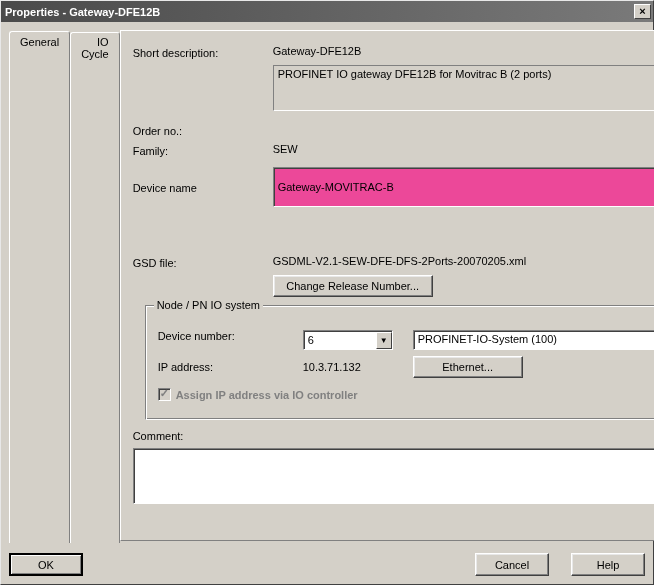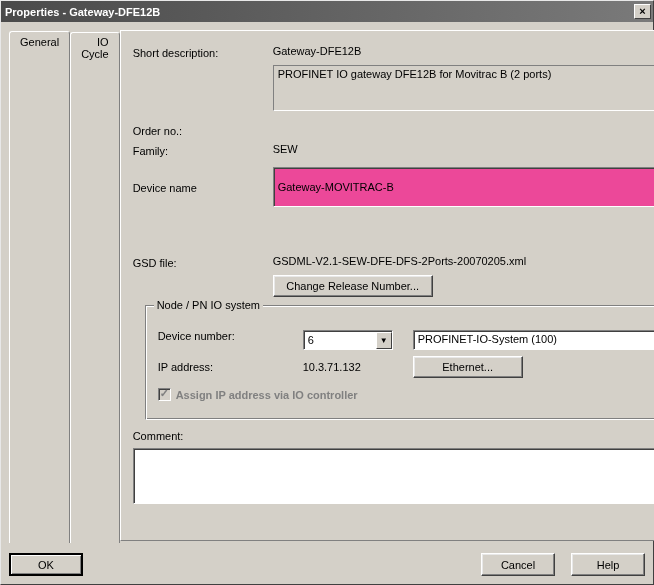--- a/index.html
+++ b/index.html
@@ -218,21 +218,21 @@
     border:1px solid;
     border-color:#808080 #fff #fff #808080;
     box-shadow: inset 1px 1px 0 #404040;
     width: 100%;
     height: 56px;
     position:relative;
   }
   .btnbar {
     display:flex;
     padding: 6px 8px 8px 8px;
-    gap: 16px;
+    gap: 22px;
   }
   .btnbar .btn { width:74px; height:23px; }
   .btn.default {
     border:2px solid #000;
     box-shadow: inset 1px 1px 0 #fff, inset -1px -1px 0 #808080;
     padding:1px 9px;
   }
 </style>
 </head>
 <body>

